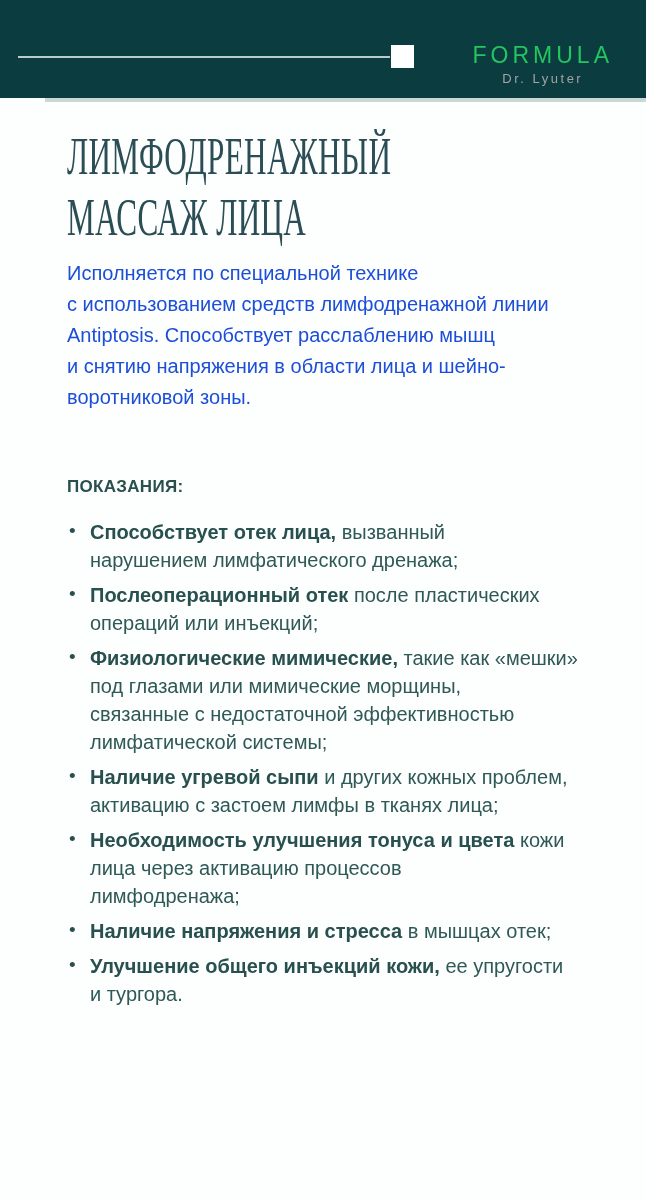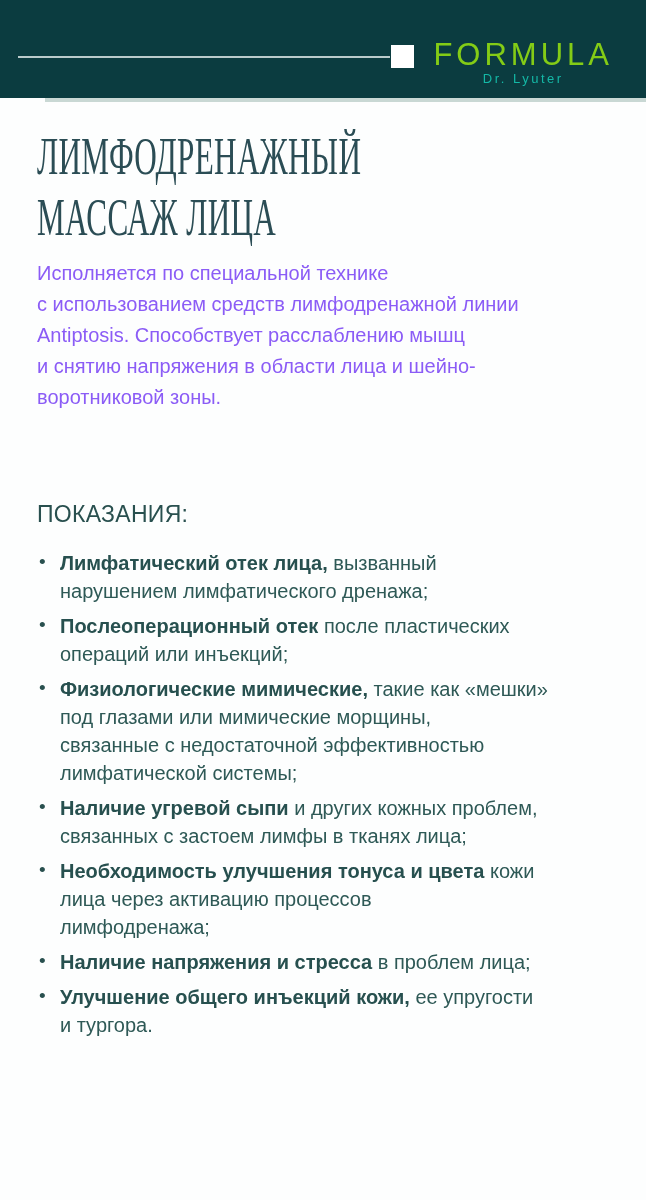--- a/index.html
+++ b/index.html
@@ -36,66 +36,66 @@
   }
   .logo {
     position: absolute;
     right: 33px; top: 40px;
     display: flex;
     flex-direction: column;
     align-items: center;
     color: #f2f6f5;
   }
   .brand-name {
-    font-size: 31px;
+    font-size: 23px;
     line-height: 30px;
     font-weight: 400;
     letter-spacing: 4px;
-    color: #84cc16;
+    color: #22c55e;
   }
   .brand-sub {
     margin-top: 1px;
     font-size: 13px;
     letter-spacing: 2.5px;
-    color: #14b8a6;
+    color: #a3a3a3;
   }
   .header-shadow {
     position: absolute;
     left: 45px; right: 0; top: 98px;
     height: 4px;
     background: #c9d8d4;
   }
 
   
   .content {
-    padding: 0 45px 0 37px;
+    padding: 0 45px 0 67px;
   }
   .page-title {
     margin: 28px 0 0;
     font-family: "Liberation Serif", serif;
     font-weight: 400;
     font-size: 52px;
     line-height: 61px;
     letter-spacing: 0.5px;
     color: #2b4d55;
     white-space: pre-line;
     transform: scaleX(0.6);
     transform-origin: left top;
   }
   .intro {
     margin: 10px 0 0;
     font-size: 20px;
     line-height: 31px;
-    color: #8b5cf6;
+    color: #1d4ed8;
     white-space: pre-line;
   }
   .ind-heading {
-    margin: 88px 0 0;
-    font-size: 23px;
-    font-weight: normal;
+    margin: 64px 0 0;
+    font-size: 17px;
+    font-weight: bold;
     letter-spacing: 0.3px;
     color: #29504f;
   }
   .bullets {
     list-style: none;
     margin: 21px 0 0;
     padding: 0;
   }
   .bullets li {
     position: relative;
@@ -140,32 +140,32 @@
 
     <p class="intro">Исполняется по специальной технике
 с использованием средств лимфодренажной линии
 Antiptosis. Способствует расслаблению мышц
 и снятию напряжения в области лица и шейно-
 воротниковой зоны.</p>
 
     <h2 class="ind-heading">ПОКАЗАНИЯ:</h2>
 
     <ul class="bullets">
-      <li><b>Лимфатический отек лица,</b><span> вызванный
+      <li><b>Способствует отек лица,</b><span> вызванный
 нарушением лимфатического дренажа;</span></li>
       <li><b>Послеоперационный отек</b><span> после пластических
 операций или инъекций;</span></li>
       <li><b>Физиологические мимические,</b><span> такие как «мешки»
 под глазами или мимические морщины,
 связанные с недостаточной эффективностью
 лимфатической системы;</span></li>
       <li><b>Наличие угревой сыпи</b><span> и других кожных проблем,
-связанных с застоем лимфы в тканях лица;</span></li>
+активацию с застоем лимфы в тканях лица;</span></li>
       <li><b>Необходимость улучшения тонуса и цвета</b><span> кожи
 лица через активацию процессов
 лимфодренажа;</span></li>
-      <li><b>Наличие напряжения и стресса</b><span> в проблем лица;</span></li>
+      <li><b>Наличие напряжения и стресса</b><span> в мышцах отек;</span></li>
       <li><b>Улучшение общего инъекций кожи,</b><span> ее упругости
 и тургора.</span></li>
     </ul>
 
   </div>
 </div>
 
 </body></html>

